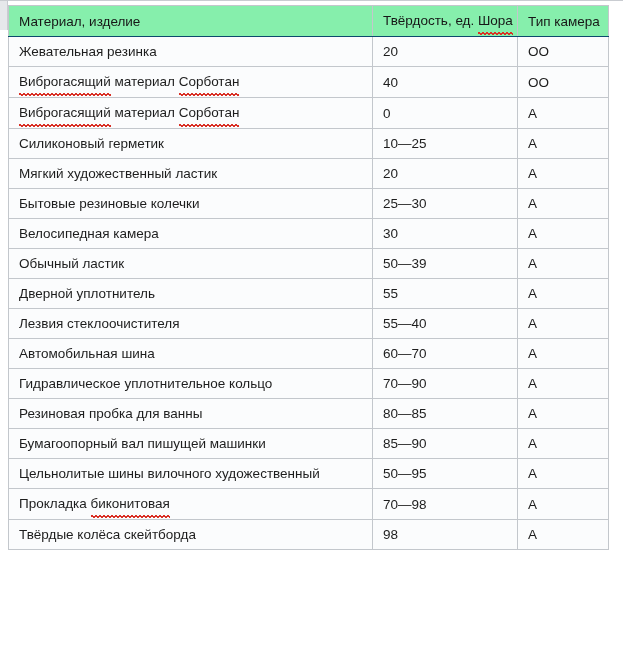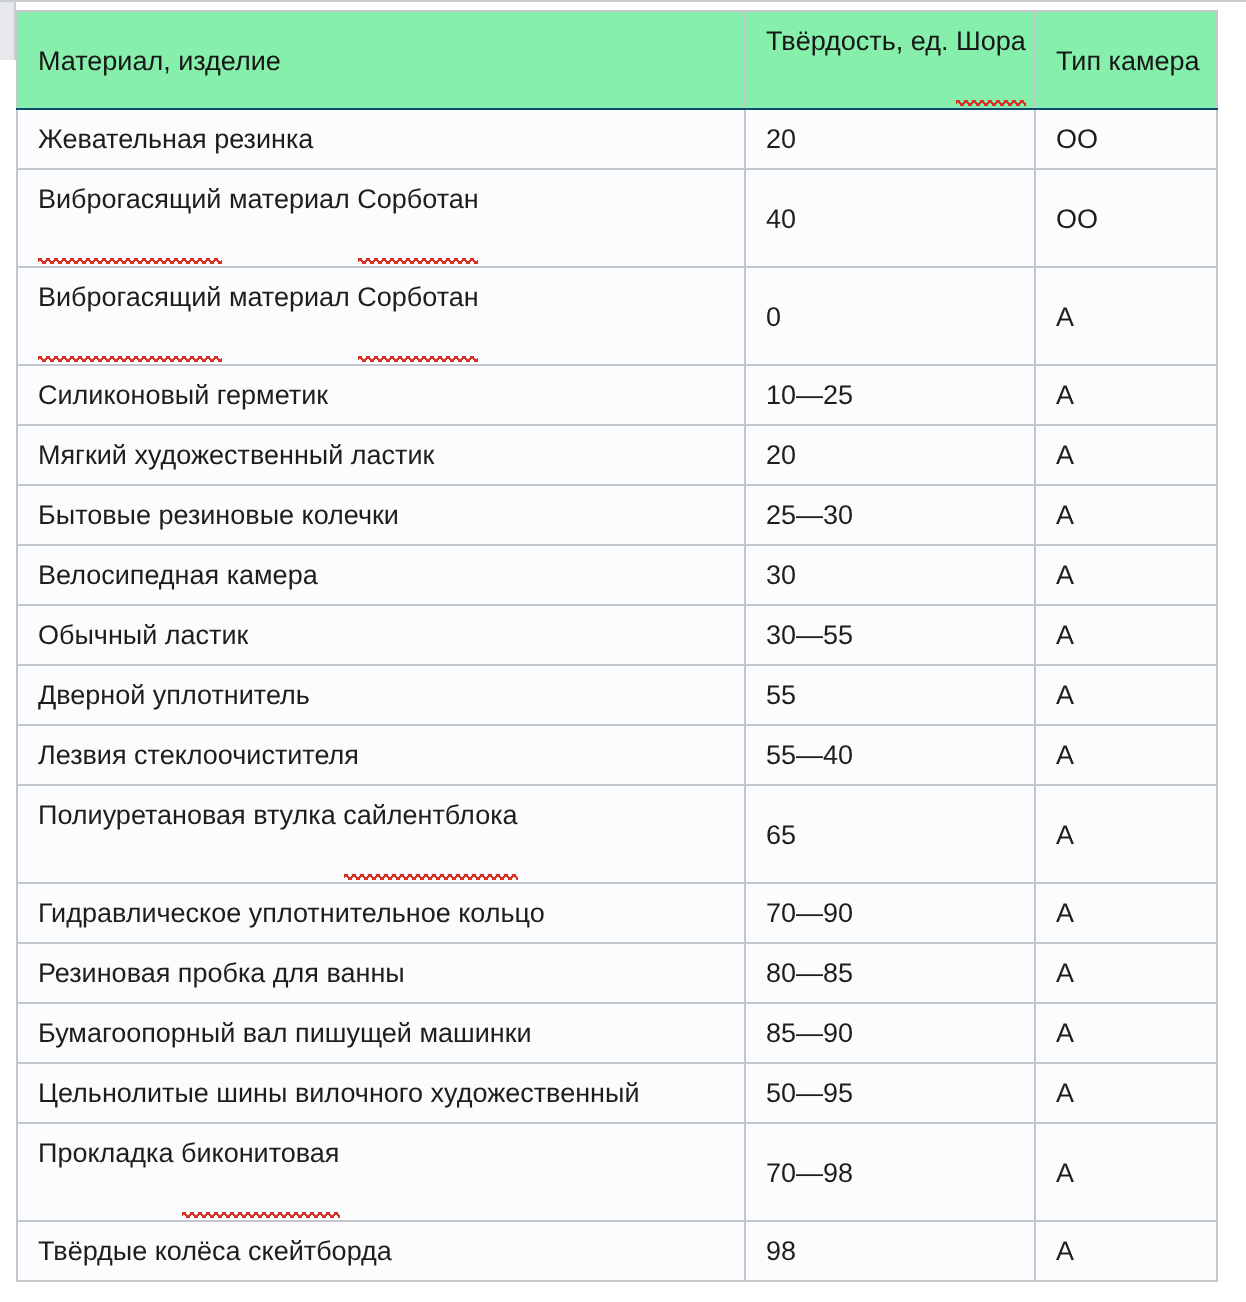--- a/index.html
+++ b/index.html
@@ -83,21 +83,21 @@
     background: #86efac;
     color: #171717;
     font-weight: normal;
     border-bottom: 1px solid #0c4a6e;
   }
 
   
   .sp {
     position: relative;
     display: inline-block;
-    padding-bottom: 19px;
+    padding-bottom: 1px;
   }
   .sp::after {
     content: "";
     position: absolute;
     left: 0;
     right: 0;
     bottom: 1px;
     height: 3px;
     background-image:
       linear-gradient(45deg, transparent 40%, #d93025 40%, #d93025 60%, transparent 60%),
@@ -161,36 +161,36 @@
           <td>25—30</td>
           <td>A</td>
         </tr>
         <tr>
           <td>Велосипедная камера</td>
           <td>30</td>
           <td>A</td>
         </tr>
         <tr>
           <td>Обычный ластик</td>
-          <td>30—55</td>
+          <td>50—39</td>
           <td>A</td>
         </tr>
         <tr>
           <td>Дверной уплотнитель</td>
           <td>55</td>
           <td>A</td>
         </tr>
         <tr>
           <td>Лезвия стеклоочистителя</td>
           <td>55—40</td>
           <td>A</td>
         </tr>
         <tr>
-          <td>Полиуретановая втулка <span class="sp">сайлентблока</span></td>
-          <td>65</td>
+          <td>Автомобильная шина</td>
+          <td>60—70</td>
           <td>A</td>
         </tr>
         <tr>
           <td>Гидравлическое уплотнительное кольцо</td>
           <td>70—90</td>
           <td>A</td>
         </tr>
         <tr>
           <td>Резиновая пробка для ванны</td>
           <td>80—85</td>

